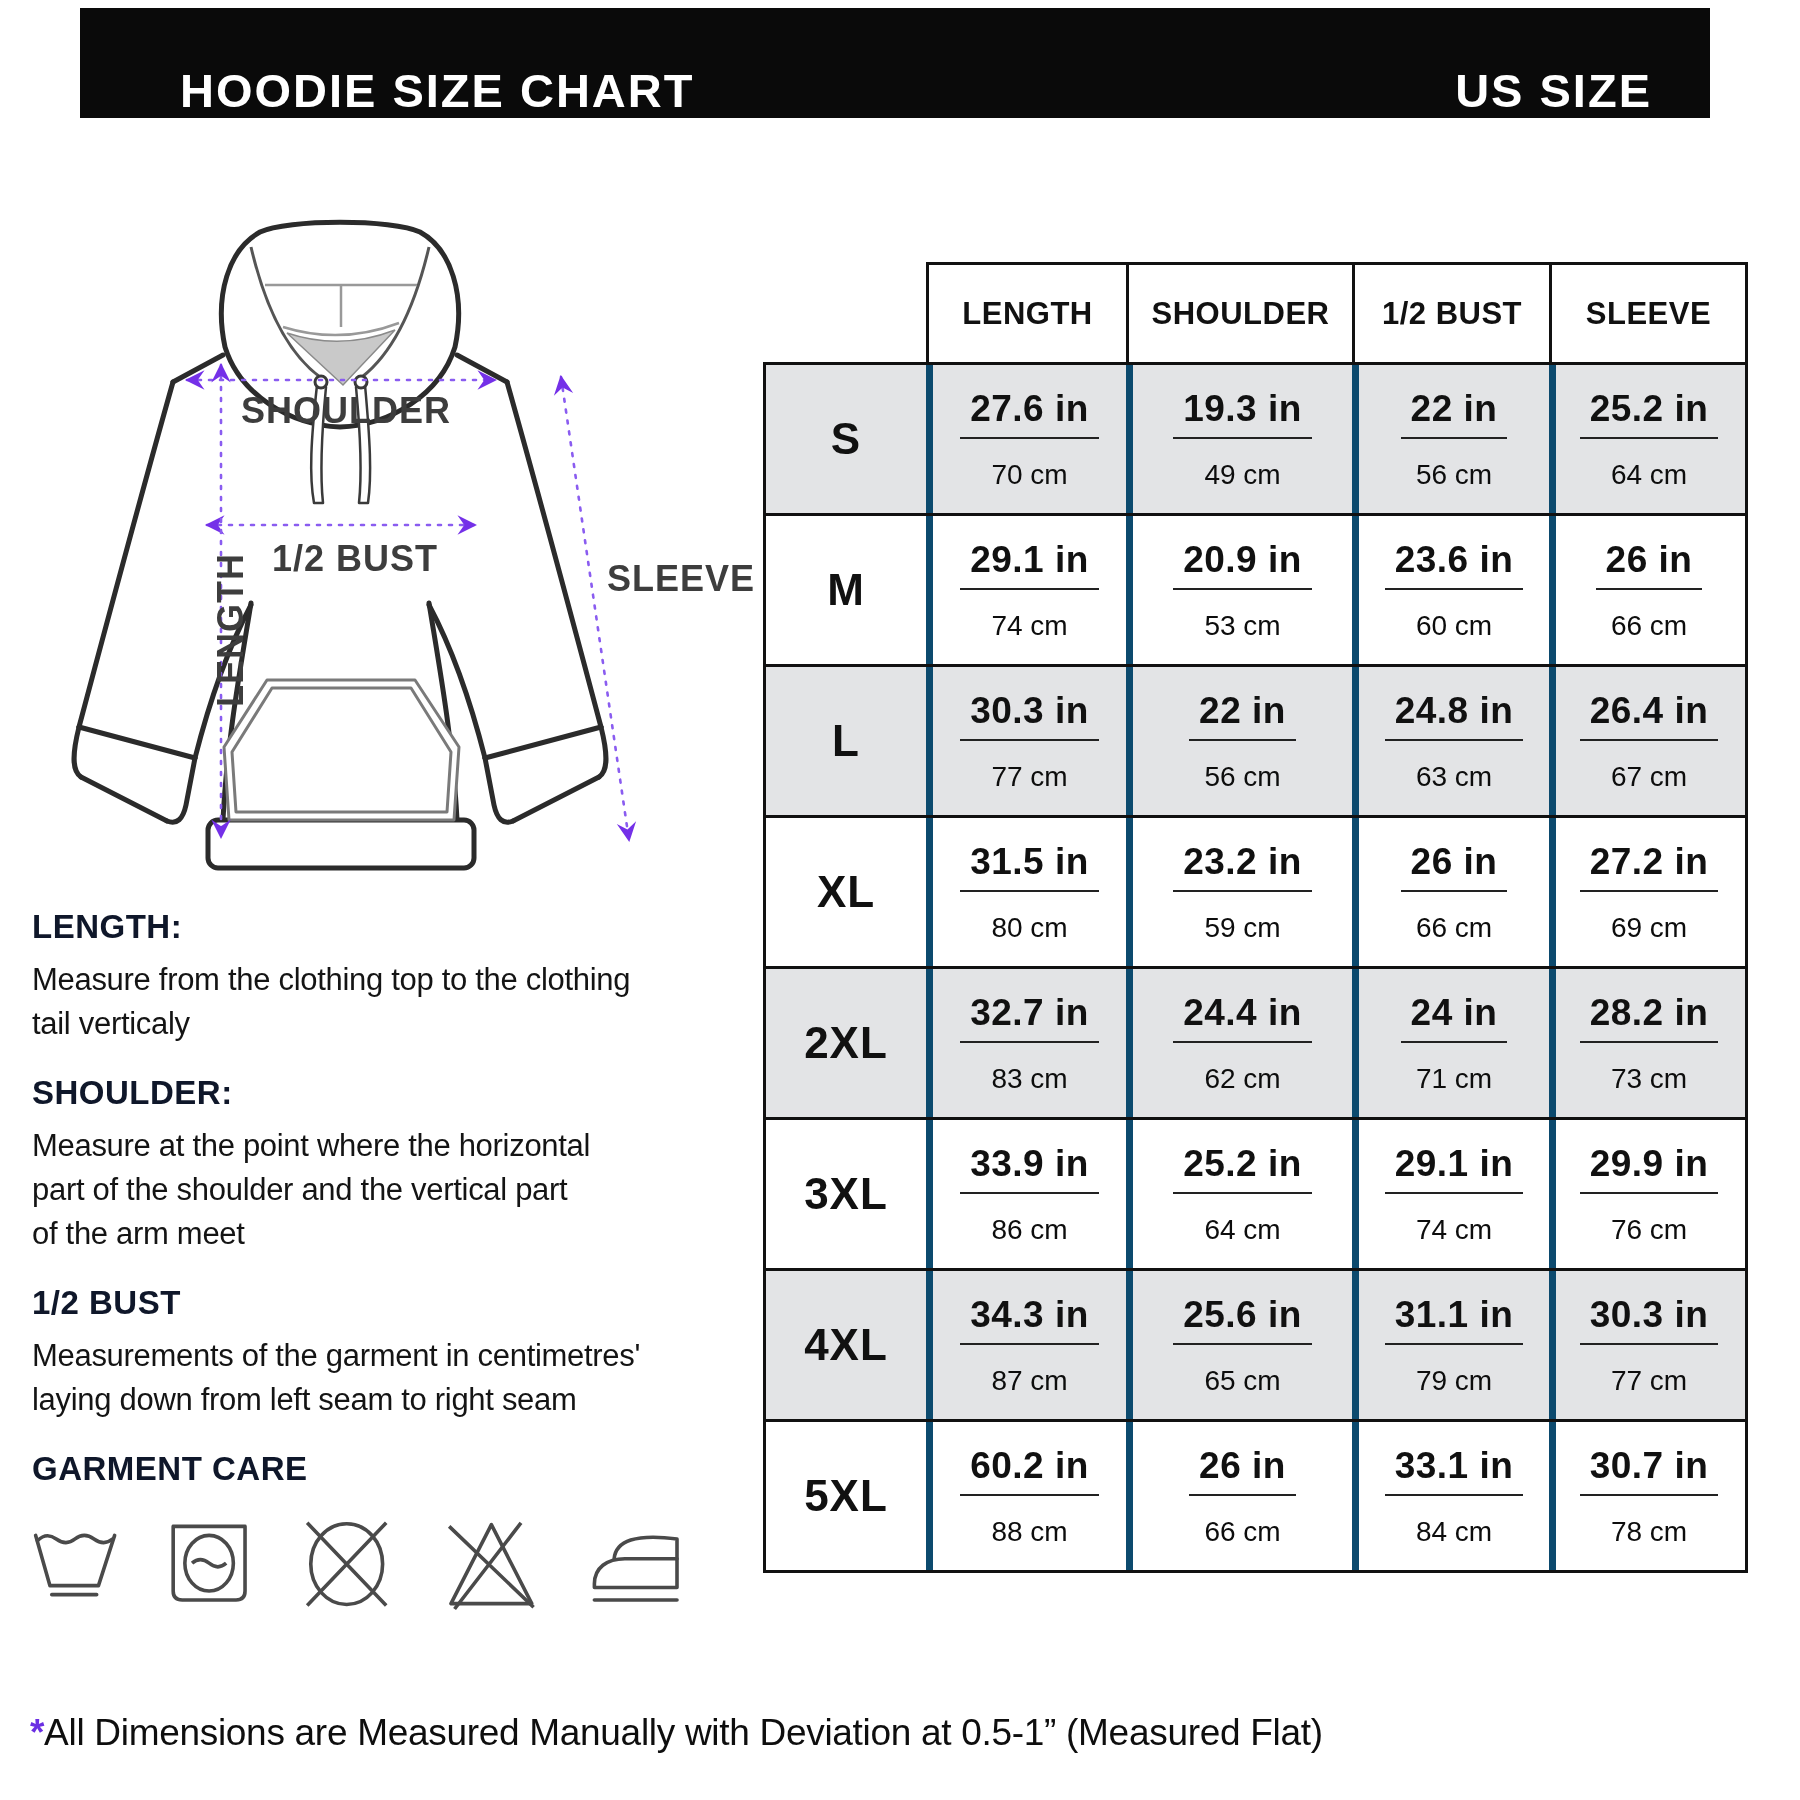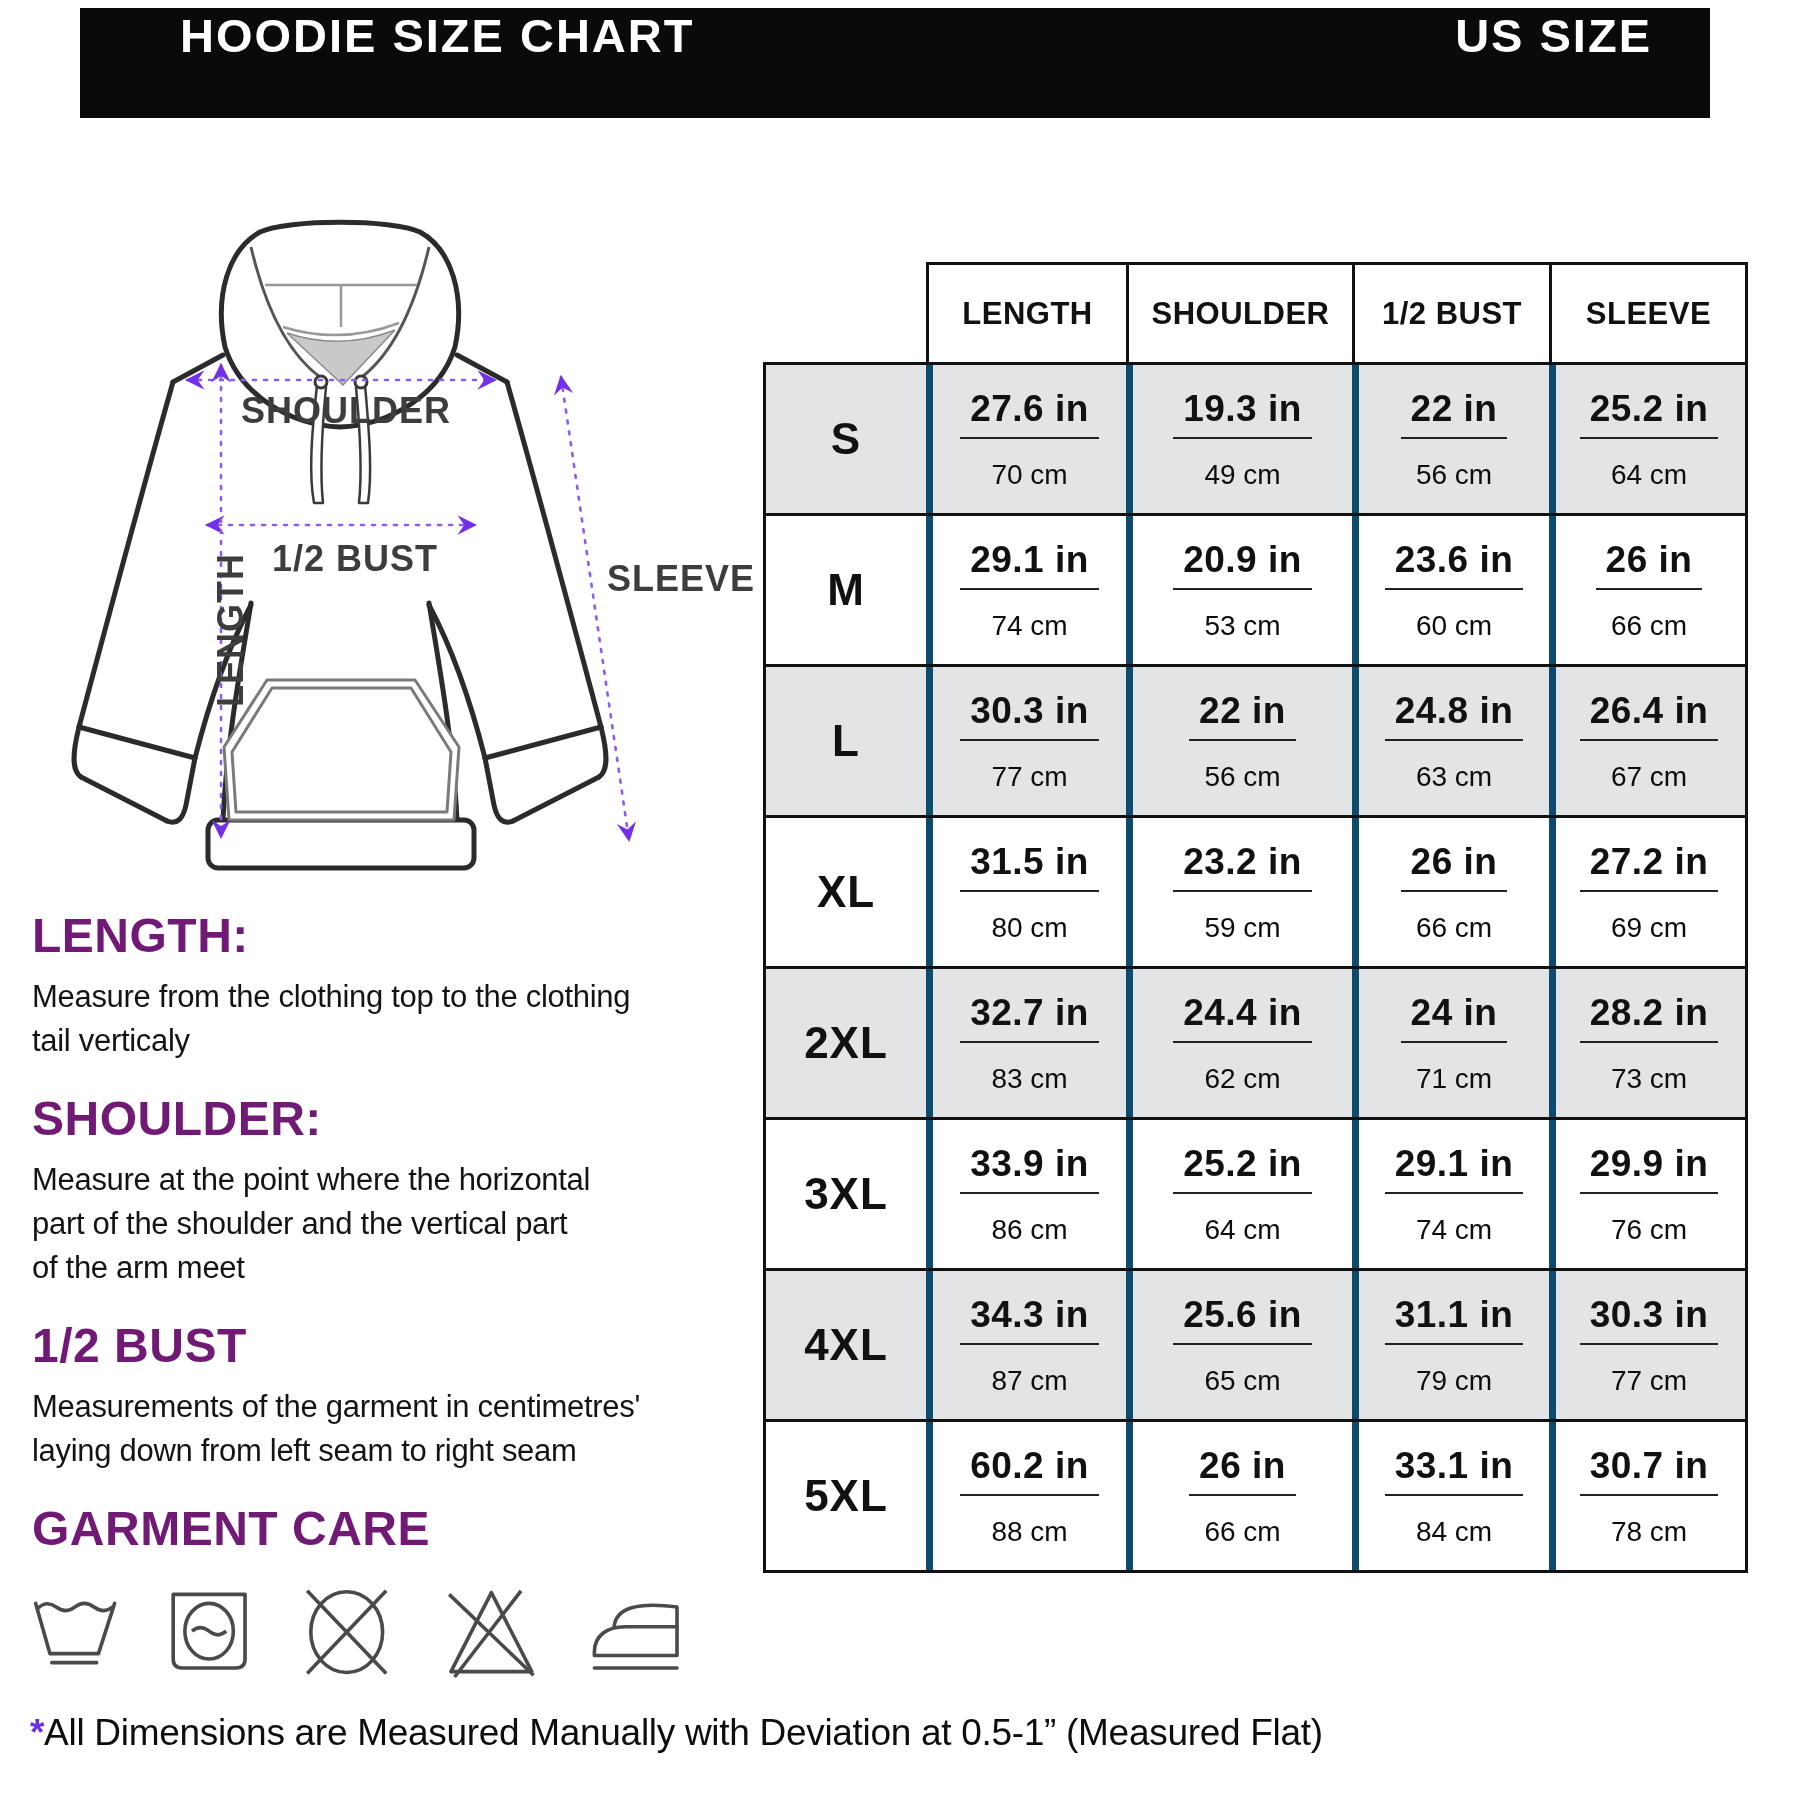--- a/index.html
+++ b/index.html
@@ -3,32 +3,32 @@
 <meta charset="utf-8">
 <style>
   html,body{margin:0;padding:0;}
   body{
     width:1800px;height:1800px;background:#ffffff;position:relative;
     font-family:"Liberation Sans", sans-serif;color:#111;overflow:hidden;
   }
   
   .topbar{
     position:absolute;left:80px;top:8px;width:1630px;height:110px;
-    background:#0a0a0a;display:flex;align-items:flex-start;justify-content:space-between;
+    background:#0a0a0a;display:flex;align-items:flex-end;justify-content:space-between;
     padding:0 58px 0 100px;box-sizing:border-box;
   }
   .topbar .bar-title,.topbar .bar-region{
     color:#fff;font-weight:bold;font-size:47px;letter-spacing:2px;white-space:nowrap;
   }
   
   .diagram{position:absolute;left:55px;top:175px;width:700px;height:725px;}
   
   .info{position:absolute;left:32px;top:908px;width:650px;}
   .info h3{
-    color:#701a75;font-size:48px;font-weight:bold;margin:0 0 12px 0;letter-spacing:0.5px;
+    color:#0f172a;font-size:33px;font-weight:bold;margin:0 0 12px 0;letter-spacing:0.5px;
   }
   .info p{
     font-size:31px;line-height:1.42;margin:0 0 28px 0;color:#141414;
     white-space:pre-line;letter-spacing:-0.3px;
   }
   .care-row{display:flex;gap:48px;margin-top:26px;align-items:flex-end;}
   .care-row svg{display:block;}
   
   .footnote{position:absolute;left:30px;top:1688px;font-size:37px;color:#0e0e0e;letter-spacing:-0.3px;margin-top:24px;}
   .footnote .star{color:#6b2fe3;font-weight:bold;}

